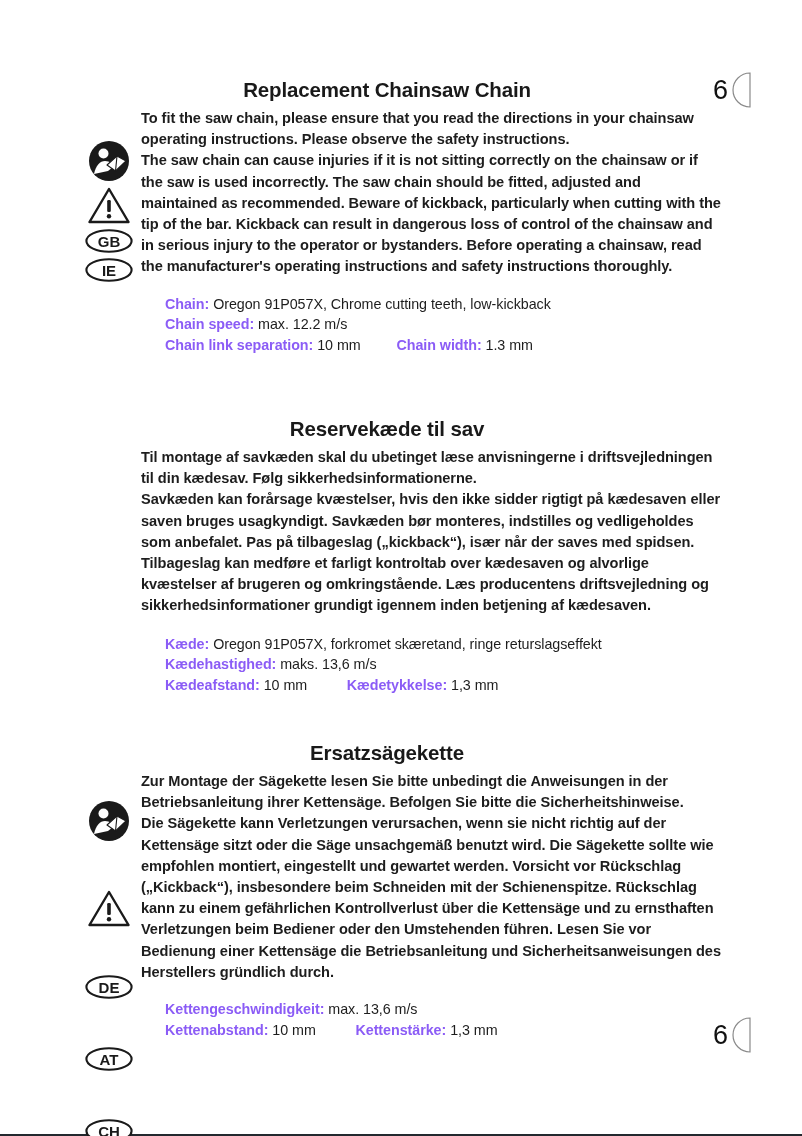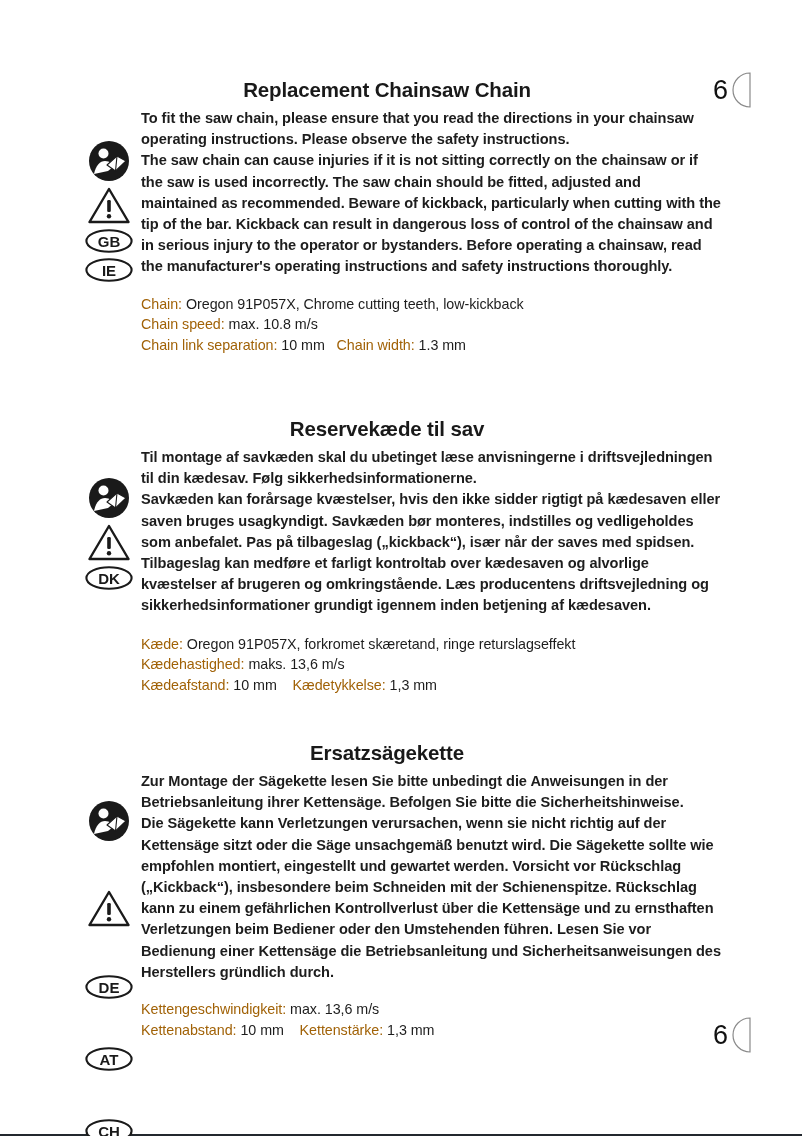--- a/index.html
+++ b/index.html
@@ -92,21 +92,21 @@
 
   .specs {
     margin-left: 141px;
     width: 600px;
     font-size: 14.3px;
     line-height: 20.6px;
     color: #1d1d1d;
     letter-spacing: -0.05px;
   }
   .specs .line { white-space: pre; }
-  .specs b { font-weight: normal; color: #a16207; }
+  .specs b { font-weight: bold; color: #8b5cf6; margin-left: 24px; }
 
   
   .page-marker {
     position: absolute;
     display: flex;
     align-items: center;
     gap: 4px;
   }
   .page-marker .num {
     font-size: 27px;
@@ -174,53 +174,29 @@
       </div>
 
       <div class="para-col">
         <p class="para">To fit the saw chain, please ensure that you read the directions in your chainsaw operating instructions. Please observe the safety instructions.</p>
         <p class="para">The saw chain can cause injuries if it is not sitting correctly on the chainsaw or if the saw is used incorrectly. The saw chain should be fitted, adjusted and maintained as recommended. Beware of kickback, particularly when cutting with the tip of the bar. Kickback can result in dangerous loss of control of the chainsaw and in serious injury to the operator or bystanders. Before operating a chainsaw, read the manufacturer's operating instructions and safety instructions thoroughly.</p>
       </div>
     </div>
 
     <div class="specs" style="margin-top:16px;">
       <div class="line"><b>Chain:</b> <span>Oregon 91P057X, Chrome cutting teeth, low-kickback</span></div>
-      <div class="line"><b>Chain speed:</b> <span>max. 10.8 m/s</span></div>
+      <div class="line"><b>Chain speed:</b> <span>max. 12.2 m/s</span></div>
       <div class="line"><b>Chain link separation:</b> <span>10 mm</span>&nbsp;&nbsp; <b>Chain width:</b> <span>1.3 mm</span></div>
     </div>
   </div>
 
   <div class="section" id="sec-dk" style="top:417px;">
     <h1 class="sec-title">Reservekæde til sav</h1>
 
     <div class="body-row">
-      <div class="icon-rail" style="top:30px;">
-        <span class="icon-read">
-          <svg viewBox="0 0 42 42" width="42" height="42" aria-hidden="true">
-            <circle cx="21" cy="21" r="20" fill="#1a1a1a"></circle>
-            <circle cx="15.5" cy="13.5" r="5" fill="#ffffff"></circle>
-            <path d="M6 34 C8 25 12 21 17 21 C22 21 24 24 25.5 26.5 L20 31 Z" fill="#ffffff"></path>
-            <path d="M19 25 L29 16 L38 21 L27.5 31 Z" fill="#ffffff" stroke="#1a1a1a" stroke-width="1.1" stroke-linejoin="round"></path>
-            <path d="M27.5 31 L29 16" stroke="#1a1a1a" stroke-width="1.1" fill="none"></path>
-          </svg>
-        </span>
-        <span class="icon-warn">
-          <svg viewBox="0 0 42 37" width="42" height="37" aria-hidden="true">
-            <path d="M21 2 L40.5 35 L1.5 35 Z" fill="#ffffff" stroke="#1a1a1a" stroke-width="2.4" stroke-linejoin="round"></path>
-            <rect x="19.2" y="13" width="3.6" height="12" rx="1.3" fill="#1a1a1a"></rect>
-            <circle cx="21" cy="29.3" r="2.2" fill="#1a1a1a"></circle>
-          </svg>
-        </span>
-        <span class="badge">
-          <svg viewBox="0 0 48 24" width="48" height="24" aria-hidden="true">
-            <ellipse cx="24" cy="12" rx="22.6" ry="10.8" fill="#fff" stroke="#1a1a1a" stroke-width="2.1"></ellipse>
-            <text x="24" y="18" font-family="Liberation Sans, sans-serif" font-size="15" font-weight="bold" fill="#1a1a1a" text-anchor="middle">DK</text>
-          </svg>
-        </span>
-      </div>
 
       <div class="para-col">
         <p class="para">Til montage af savkæden skal du ubetinget læse anvisningerne i driftsvejledningen til din kædesav. Følg sikkerhedsinformationerne.</p>
         <p class="para">Savkæden kan forårsage kvæstelser, hvis den ikke sidder rigtigt på kædesaven eller saven bruges usagkyndigt. Savkæden bør monteres, indstilles og vedligeholdes som anbefalet. Pas på tilbageslag („kickback“), især når der saves med spidsen. Tilbageslag kan medføre et farligt kontroltab over kædesaven og alvorlige kvæstelser af brugeren og omkringstående. Læs producentens driftsvejledning og sikkerhedsinformationer grundigt igennem inden betjening af kædesaven.</p>
       </div>
     </div>
 
     <div class="specs" style="margin-top:17px;">
       <div class="line"><b>Kæde:</b> <span>Oregon 91P057X, forkromet skæretand, ringe returslagseffekt</span></div>
       <div class="line"><b>Kædehastighed:</b> <span>maks. 13,6 m/s</span></div>

